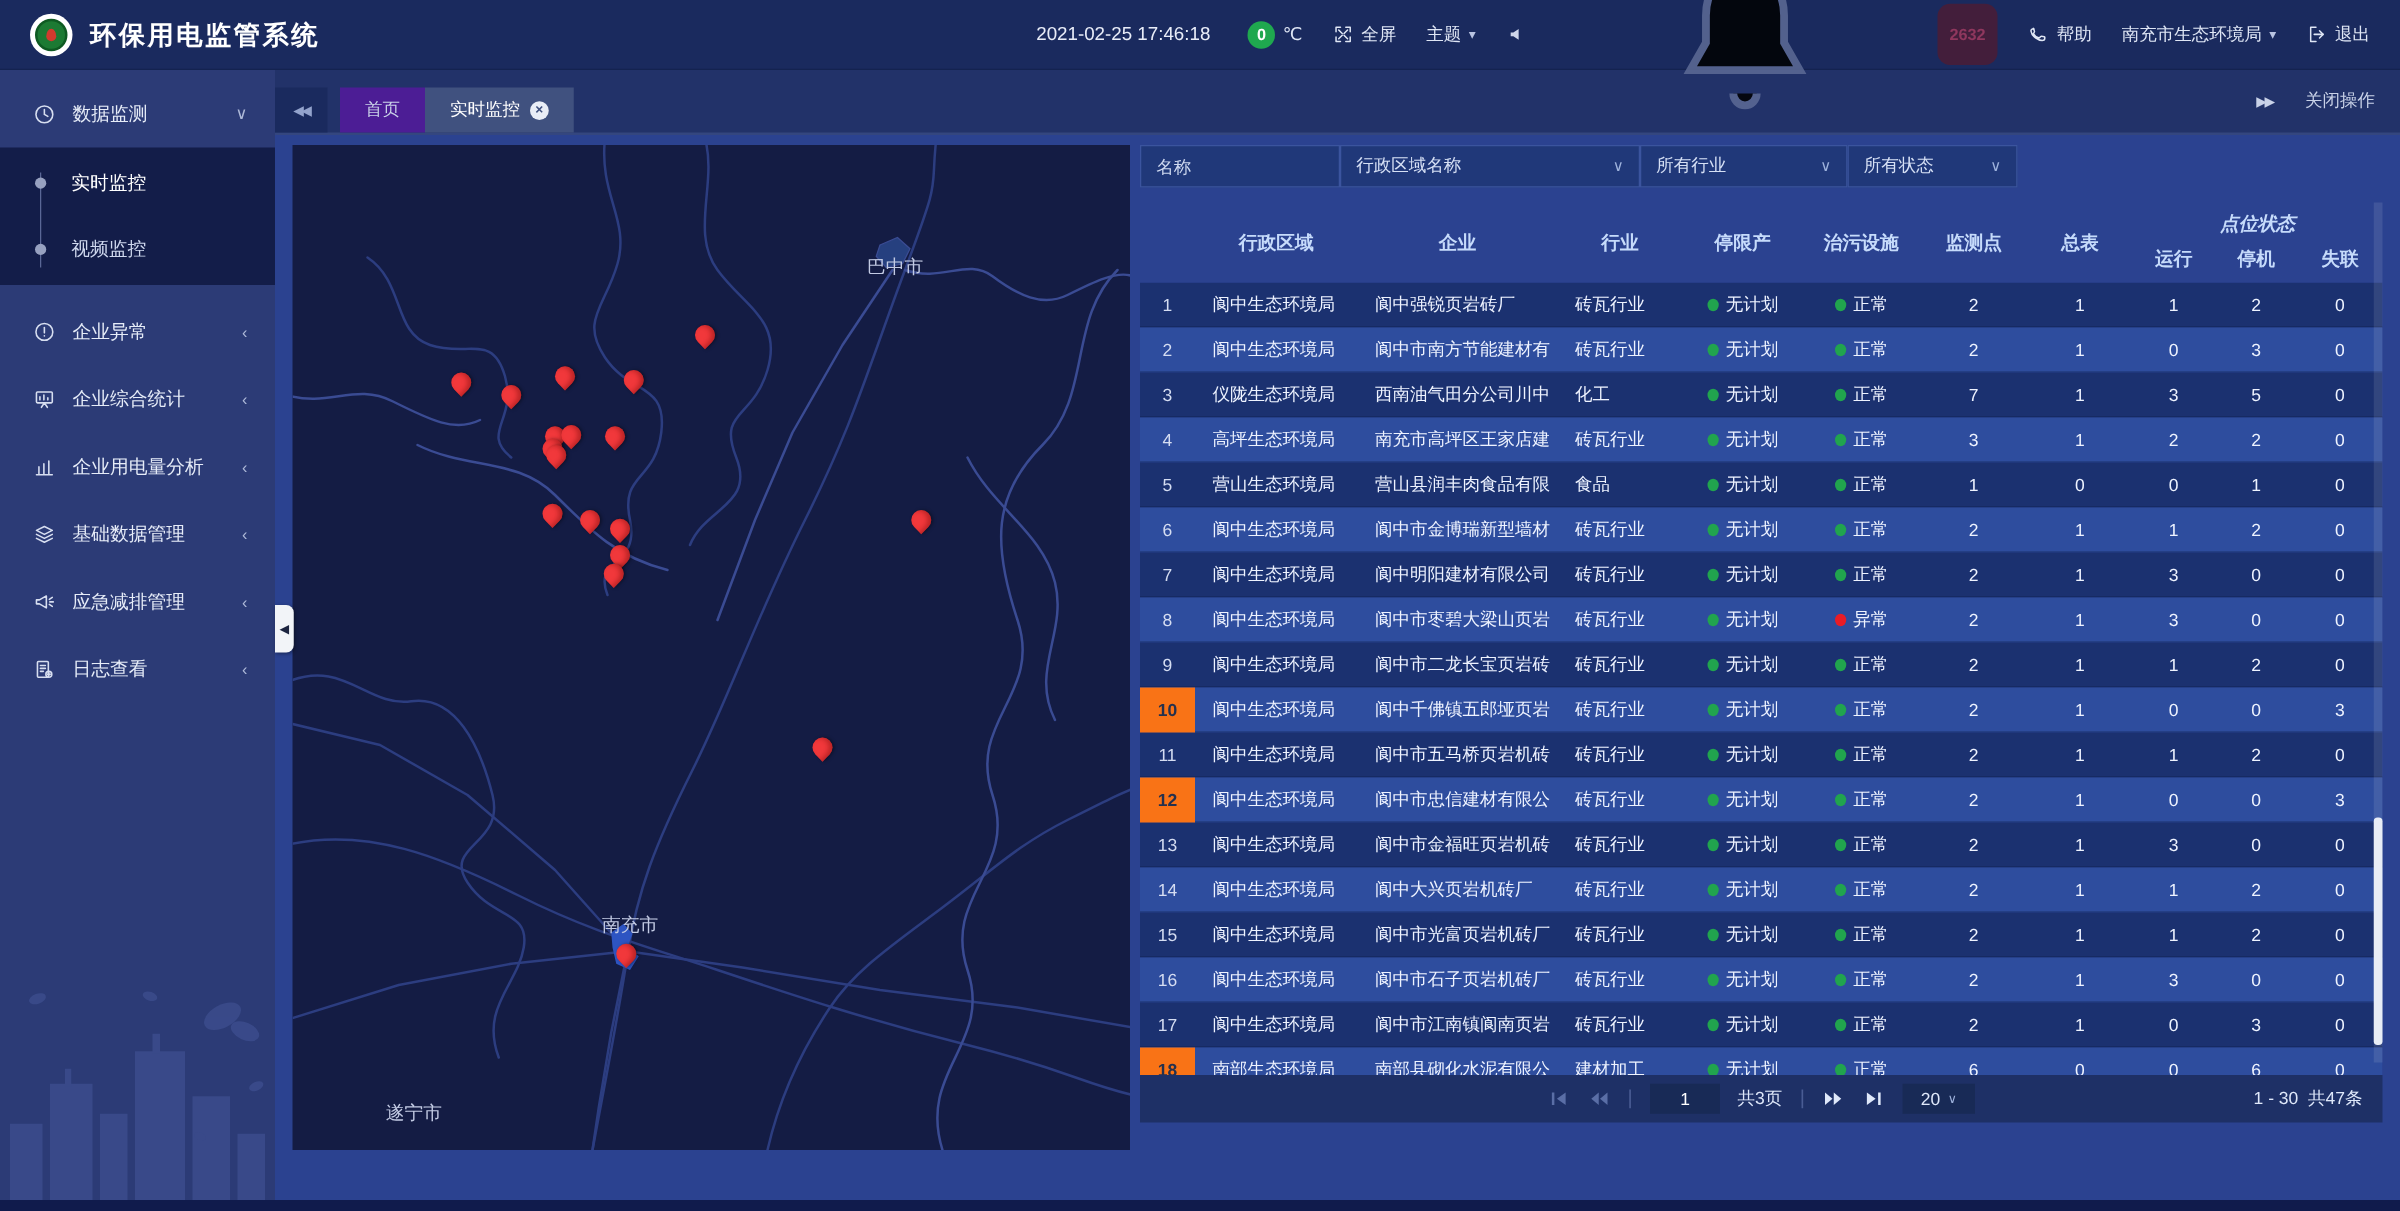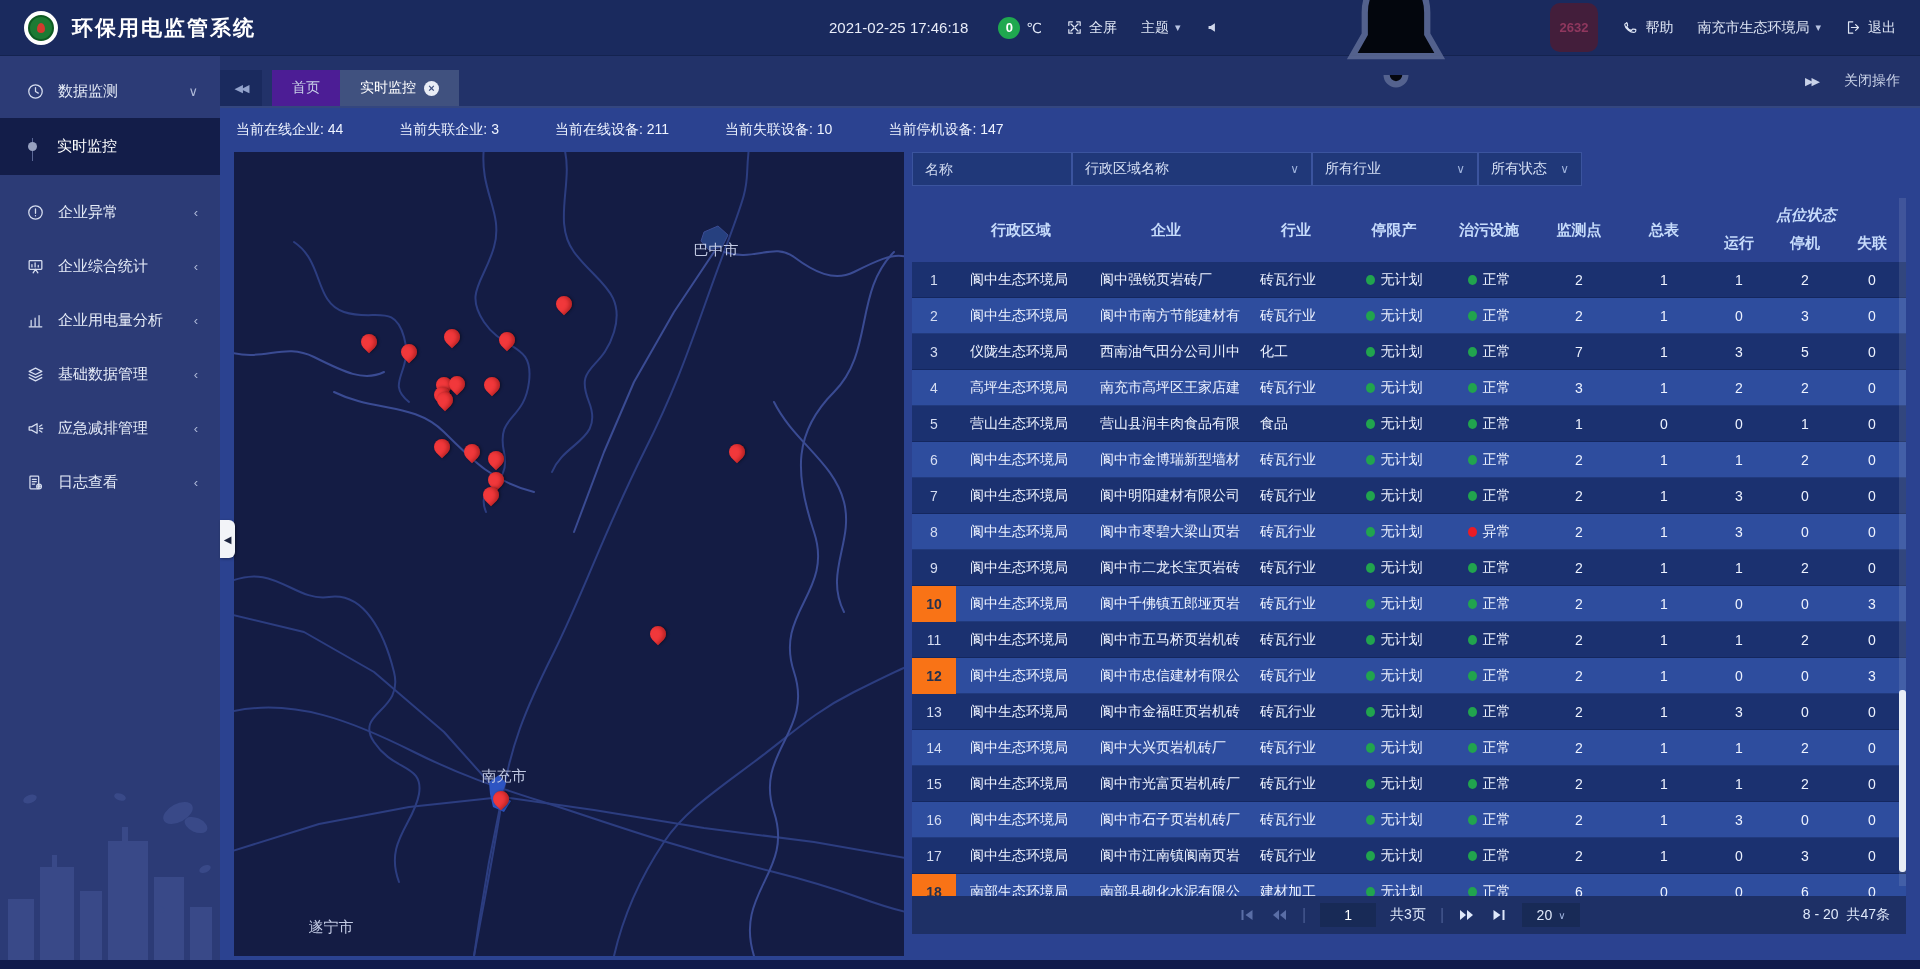--- a/index.html
+++ b/index.html
@@ -274,20 +274,24 @@
             </svg>
             <span class="mi-label">数据监测</span>
             <span class="mi-caret">∨</span>
           </div>
           <div class="submenu">
             <div class="submenu-line"></div>
             <div class="submenu-item active">
               <span class="dot"></span>
               <span>实时监控</span>
             </div>
+            <div class="submenu-item">
+              <span class="dot"></span>
+              <span>视频监控</span>
+            </div>
           </div>
           <div class="menu-item">
             <svg class="mi-icon">
               <use href="#alert-icon"></use>
             </svg>
             <span class="mi-label">企业异常</span>
             <span class="mi-caret">‹</span>
           </div>
           <div class="menu-item">
             <svg class="mi-icon">
@@ -358,27 +362,20 @@
               <span>实时监控</span>
               <span class="tab-close">×</span>
             </div>
           </div>
         <div class="tabbar-right">
           <span class="dbl-arrow"><span>▶▶</span></span>
           <span>关闭操作</span>
         </div>
       </div>
 
-      <div class="statsbar" id="statsbar">
-          <span class="stat-item">当前在线企业: 44</span>
-          <span class="stat-item">当前失联企业: 3</span>
-          <span class="stat-item">当前在线设备: 211</span>
-          <span class="stat-item">当前失联设备: 10</span>
-          <span class="stat-item">当前停机设备: 147</span>
-        </div>
 
       <div class="workspace">
         <div class="edge-handle">
             <span>◀</span>
           </div>
 
         <div class="map-panel">
           <svg class="map-svg" viewBox="0 0 670 804" width="670" height="804">
             <g fill="none" stroke="#2c3d80" stroke-width="2" stroke-linecap="round" stroke-linejoin="round">
               <path d="M-5,430 C40,410 60,450 95,445 S150,480 160,520 S120,560 140,590 S190,612 185,642 S150,690 165,730"></path>
@@ -434,21 +431,21 @@
           <div class="filters">
             <input class="f-input" placeholder="名称" style="">
             <div class="f-select" style="width:240px">
               <span>行政区域名称</span>
                 <span class="chev">∨</span>
             </div>
             <div class="f-select" style="width:166px">
               <span>所有行业</span>
                 <span class="chev">∨</span>
             </div>
-            <div class="f-select" style="width:104px">
+            <div class="f-select" style="width:136px">
               <span>所有状态</span>
                 <span class="chev">∨</span>
             </div>
           </div>
 
           <div class="thead grid-cols">
             <div class="th"></div>
             <div class="th">行政区域</div>
             <div class="th">企业</div>
             <div class="th">行业</div>
@@ -822,21 +819,21 @@
                   <use href="#pg-next"></use>
                 </svg></span>
             <span class="pg-ico"><svg>
                   <use href="#pg-last"></use>
                 </svg></span>
             <span class="pg-size">
               <span>20</span>
                 <span class="chev">∨</span>
             </span>
             <span class="pg-range">
-              <span>8 - 20</span>&nbsp;&nbsp;<span>共47条</span>
+              <span>1 - 30</span>&nbsp;&nbsp;<span>共47条</span>
             </span>
           </div>
 
           <div class="v-scroll-track">
             <div class="v-scroll-thumb"></div>
           </div>
         </div>
       </div>
     </div>
   </div>

